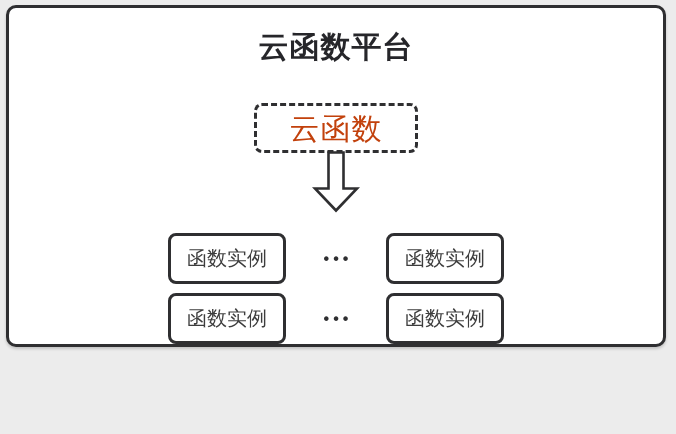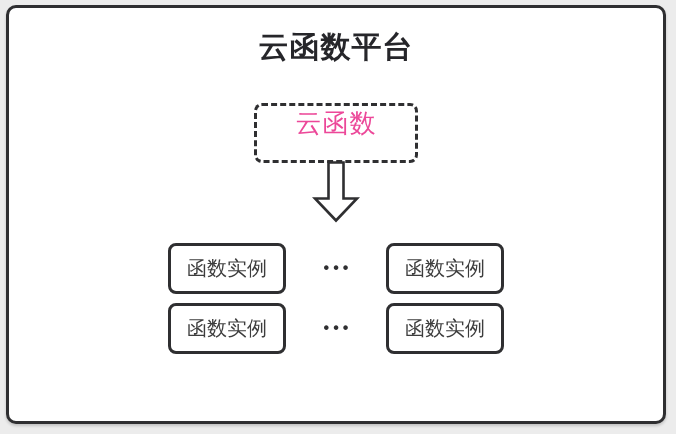--- a/index.html
+++ b/index.html
@@ -6,21 +6,21 @@
   html, body {
     width: 676px; height: 434px;
     background: #ececec;
     font-family: "Liberation Sans", sans-serif;
     overflow: hidden;
     position: relative;
   }
   .frame {
     position: absolute;
     left: 6px; top: 5px;
-    width: 660px; height: 419px;
+    width: 660px; height: 342px;
     background: #ffffff;
     border: 3px solid #2f2f31;
     border-radius: 10px;
     box-shadow: 0 2px 3px rgba(0,0,0,0.18);
   }
   .canvas {
     position: relative;
     width: 100%; height: 100%;
     display: flex;
     flex-direction: column;
@@ -34,24 +34,24 @@
     letter-spacing: 1px;
     line-height: 1.15;
   }
   .dashed-box {
     margin-top: 38px;
     width: 164px;
     height: 60px;
     border: 3px dashed #2f2f31;
     border-radius: 8px;
     display: flex;
-    align-items: flex-start;
+    align-items: flex-end;
     justify-content: center;
-    font-size: 26px;
-    color: #ec4899;
+    font-size: 30px;
+    color: #c2410c;
     letter-spacing: 1px;
     background: #ffffff;
   }
   .arrow-wrap {
     margin-top: -2px;
     line-height: 0;
   }
   .rows {
     margin-top: 20px;
     display: flex;

